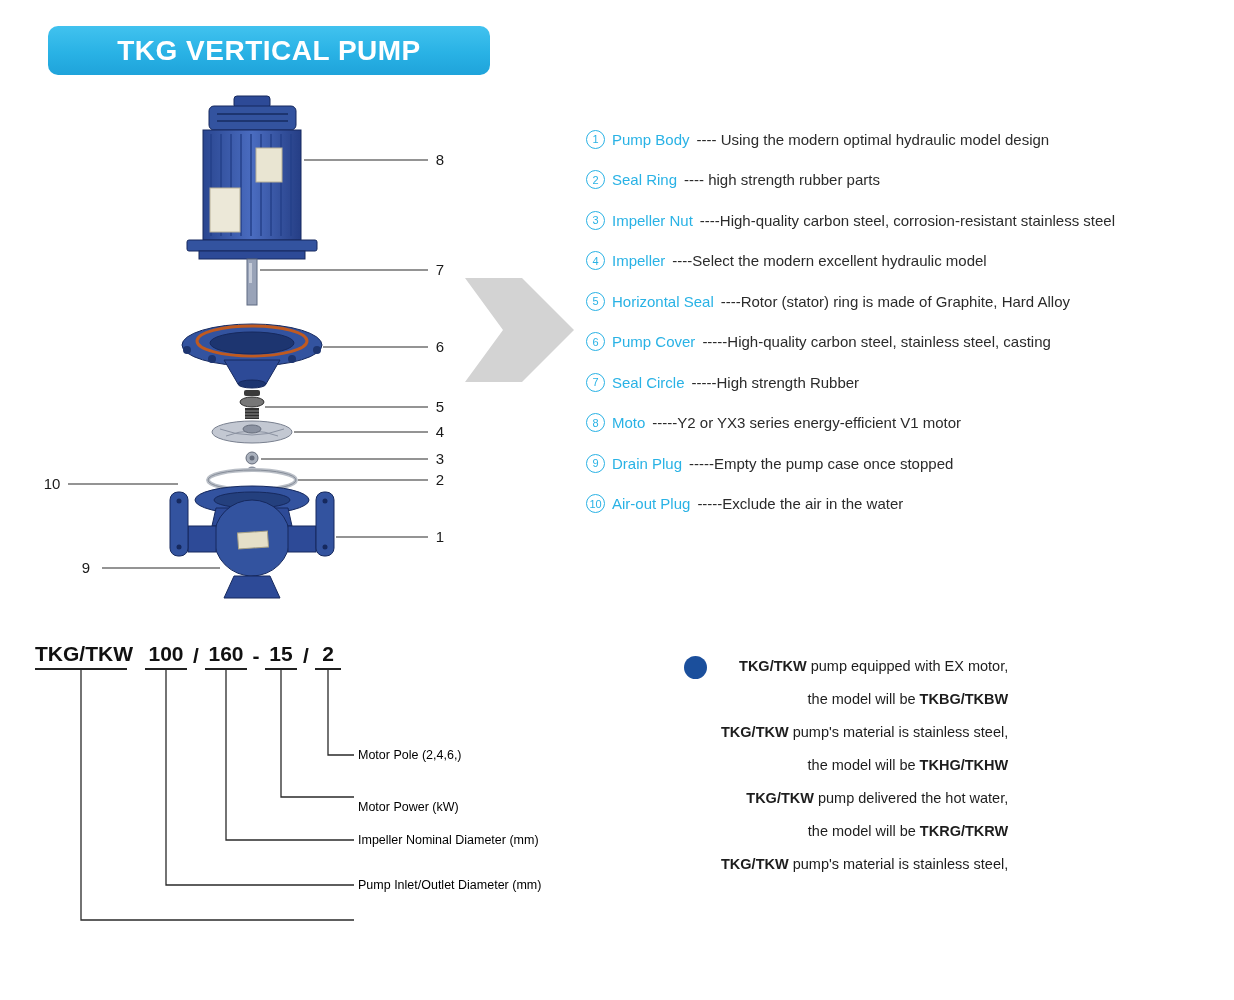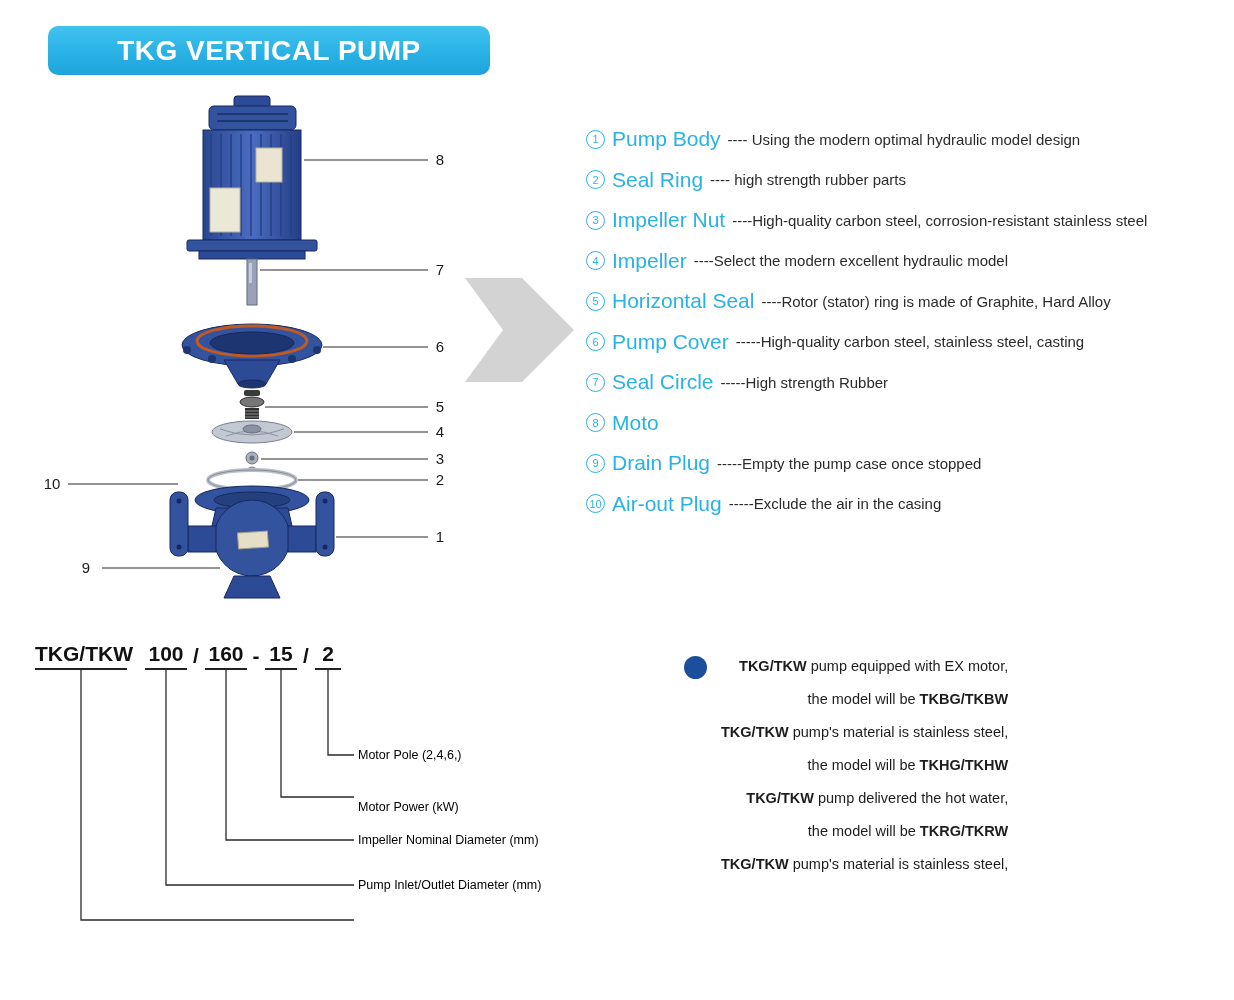--- a/index.html
+++ b/index.html
@@ -26,21 +26,21 @@
 
   
   .parts { position: absolute; left: 586px; top: 127px; }
   .part-row { display: flex; align-items: center; gap: 7px; height: 24px; margin-bottom: 16.5px; white-space: nowrap; }
   .badge {
     width: 19px; height: 19px; flex: none;
     border: 1.5px solid var(--accent, #29b2e5); border-radius: 50%;
     color: var(--accent, #29b2e5); font-size: 11px;
     display: flex; align-items: center; justify-content: center;
   }
-  .pname { color: var(--accent, #29b2e5); font-size: 21px; }
+  .pname { color: var(--accent, #29b2e5); font-size: 15px; }
   .pdesc { color: var(--ink, #2b2b2b); font-size: 15px; }
 
   
   .code-line {
     position: absolute; left: 35px; top: 642px;
     display: flex; align-items: flex-end;
     font-weight: bold; font-size: 21px; color: #111;
   }
   .seg { border-bottom: 2px solid #222; text-align: center; padding-bottom: 2px; }
   .w0 { width: 92px; } .w1 { width: 42px; } .w2 { width: 42px; } .w3 { width: 32px; } .w4 { width: 26px; }
@@ -221,30 +221,31 @@
       <span class="pdesc">-----High-quality carbon steel, stainless steel, casting</span>
     </div>
     <div class="part-row">
       <span class="badge">7</span>
       <span class="pname">Seal Circle</span>
       <span class="pdesc">-----High strength Rubber</span>
     </div>
     <div class="part-row">
       <span class="badge">8</span>
       <span class="pname">Moto</span>
+      <span class="pdesc">-----Y2 or YX3 series energy-efficient V1 motor</span>
     </div>
     <div class="part-row">
       <span class="badge">9</span>
       <span class="pname">Drain Plug</span>
       <span class="pdesc">-----Empty the pump case once stopped</span>
     </div>
     <div class="part-row">
       <span class="badge">10</span>
       <span class="pname">Air-out Plug</span>
-      <span class="pdesc">-----Exclude the air in the casing</span>
+      <span class="pdesc">-----Exclude the air in the water</span>
     </div>
   </div>
 
   <div class="code-line">
     <span class="seg w0">TKG/TKW</span>
     <span class="gap"></span>
     <span class="seg w1">100</span>
     <span class="sep">/</span>
     <span class="seg w2">160</span>
     <span class="sep">-</span>

